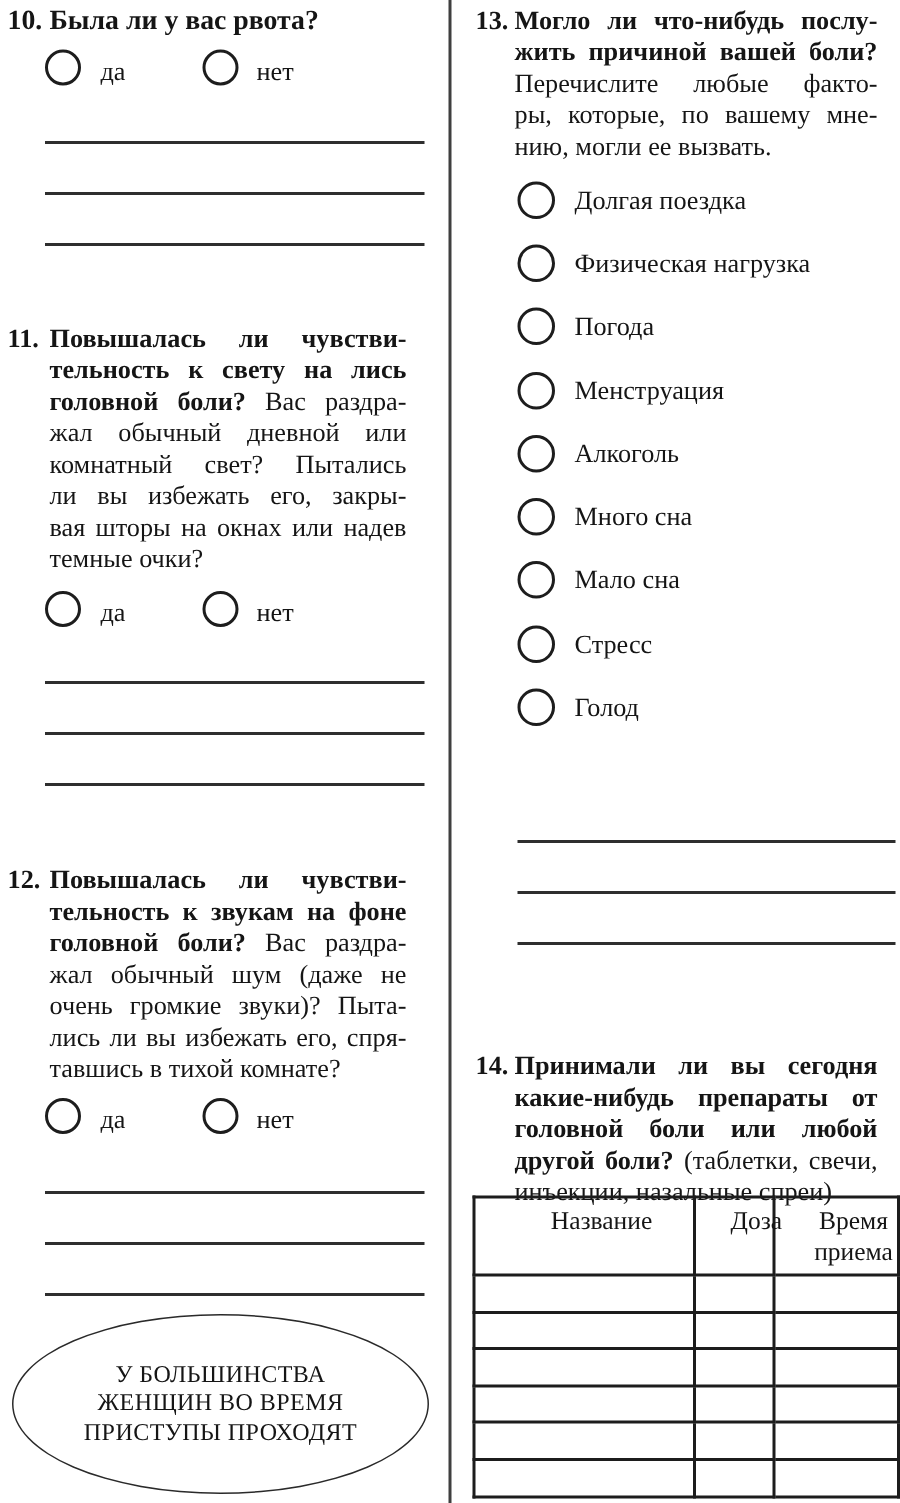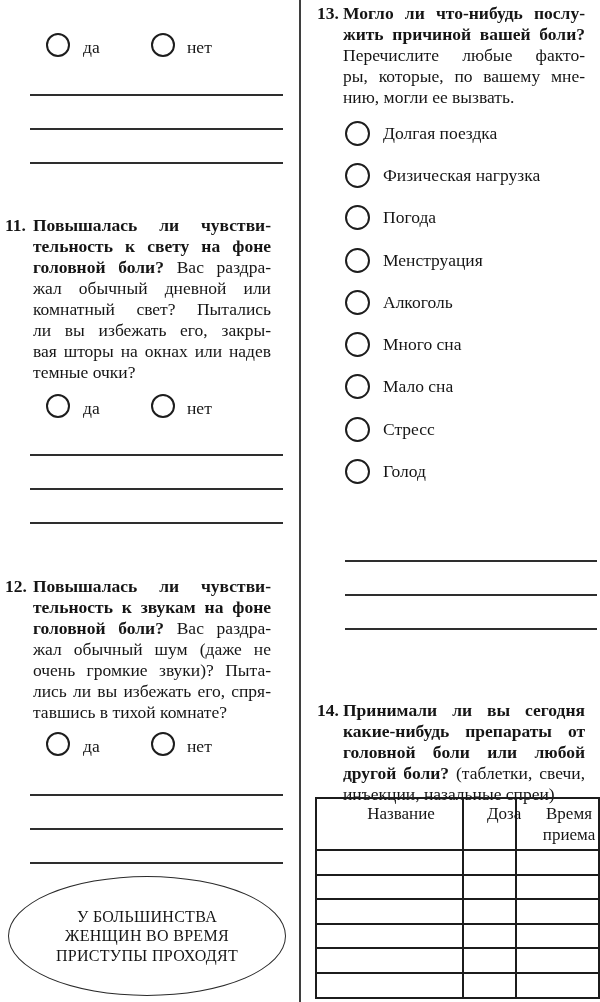--- a/index.html
+++ b/index.html
@@ -17,21 +17,21 @@
   .qblock.right .qnum{left:17px;}
   .tline{font-size:17.5px;line-height:21px;height:21px;text-align:justify;text-align-last:justify;white-space:normal;}
   .tline.tlast{text-align-last:left;}
   .b{font-weight:700;}
 
   
   .qhead{position:absolute;left:0;width:300px;padding-left:33px;box-sizing:border-box;font-weight:700;font-size:18.5px;line-height:22px;}
   .qhead .qnum{font-size:18.5px;line-height:22px;}
 
   
-  .radiorow{position:absolute;left:16px;width:300px;height:34px;}
+  .radiorow{position:absolute;left:0;width:300px;height:34px;}
   .circle{position:absolute;top:2px;width:24px;height:24px;border:2px solid #1d1d1d;border-radius:50%;box-sizing:border-box;background:#fff;}
   .circle.c1{left:30px;} .circle.c2{left:135px;}
   .rlabel{position:absolute;top:6px;font-size:17.5px;}
   .rlabel.l1{left:67px;} .rlabel.l2{left:171px;}
 
   
   .wgroup{position:absolute;}
   .wline{height:32px;border-bottom:2px solid #2e2e2e;}
 
   
@@ -53,38 +53,42 @@
     display:flex;flex-direction:column;justify-content:center;align-items:center;
   }
   .oline{font-size:16px;line-height:19.5px;text-align:right;letter-spacing:0.3px;}
 </style>
 </head>
 <body>
 
 <div class="page">
   <div class="vdivider"></div>
 
+  <div class="qhead" style="top:3px">
+    <span class="qnum">10.</span>
+    <span>Была ли у вас рвота?</span>
+  </div>
 
   <div class="radiorow" style="top:31px">
     <span class="circle c1"></span>
     <span class="rlabel l1">да</span>
     <span class="circle c2"></span>
     <span class="rlabel l2">нет</span>
   </div>
 
   <div class="wgroup" style="top:62px;left:30px;width:253px">
     <div class="wline"></div>
     <div class="wline"></div>
     <div class="wline"></div>
   </div>
 
   <div class="qblock" style="top:215px">
     <span class="qnum">11.</span>
     <div class="tline"><span class="b">Повышалась ли чувстви-</span> <span></span></div>
-    <div class="tline"><span class="b">тельность к свету на фоне</span> <span></span></div>
+    <div class="tline"><span class="b">тельность к свету на лись</span> <span></span></div>
     <div class="tline"><span class="b">головной боли?</span> <span>Вас раздра-</span></div>
     <div class="tline"><span class="b"></span> <span>жал обычный дневной или</span></div>
     <div class="tline"><span class="b"></span> <span>комнатный свет? Пытались</span></div>
     <div class="tline"><span class="b"></span> <span>ли вы избежать его, закры-</span></div>
     <div class="tline"><span class="b"></span> <span>вая шторы на окнах или надев</span></div>
     <div class="tline tlast"><span class="b"></span> <span>темные очки?</span></div>
   </div>
 
   <div class="radiorow" style="top:392px">
     <span class="circle c1"></span>

